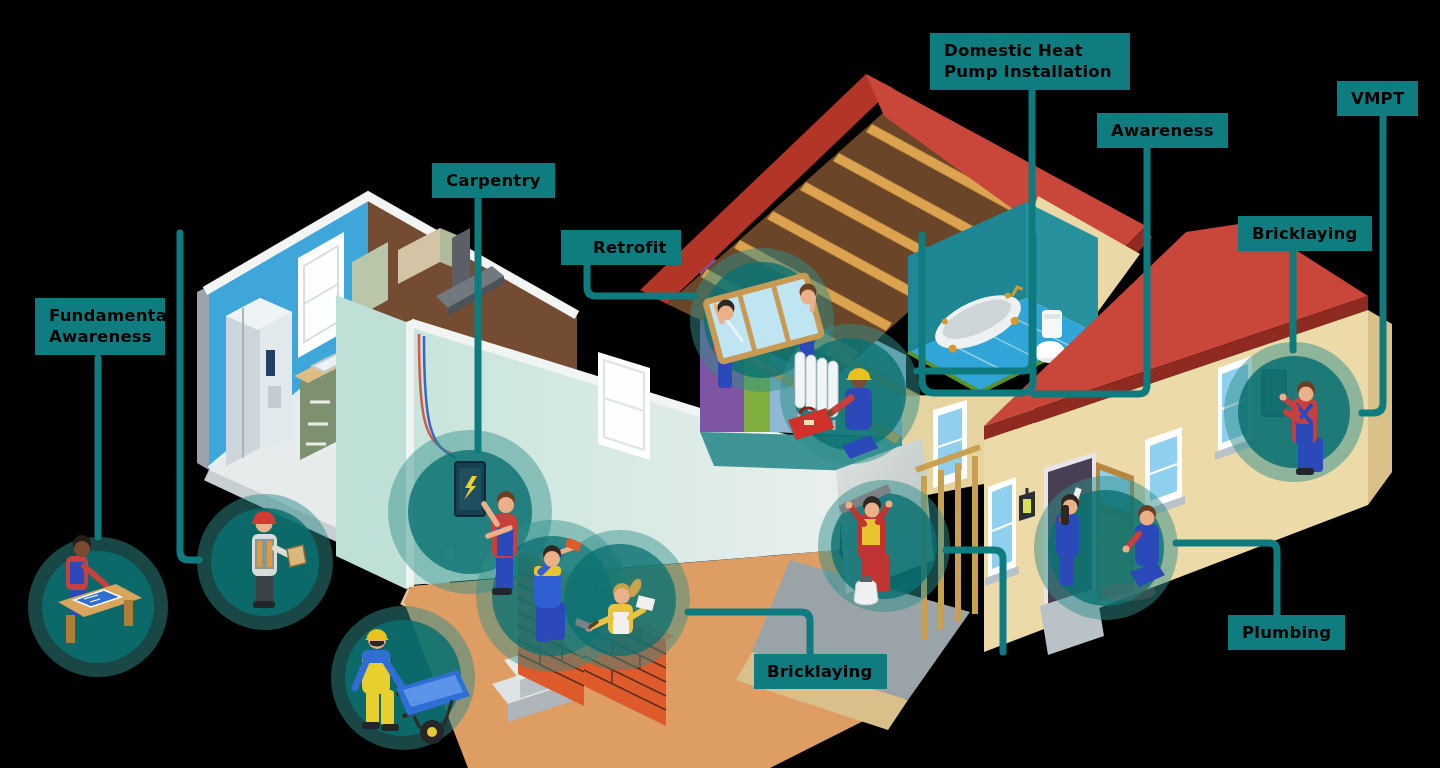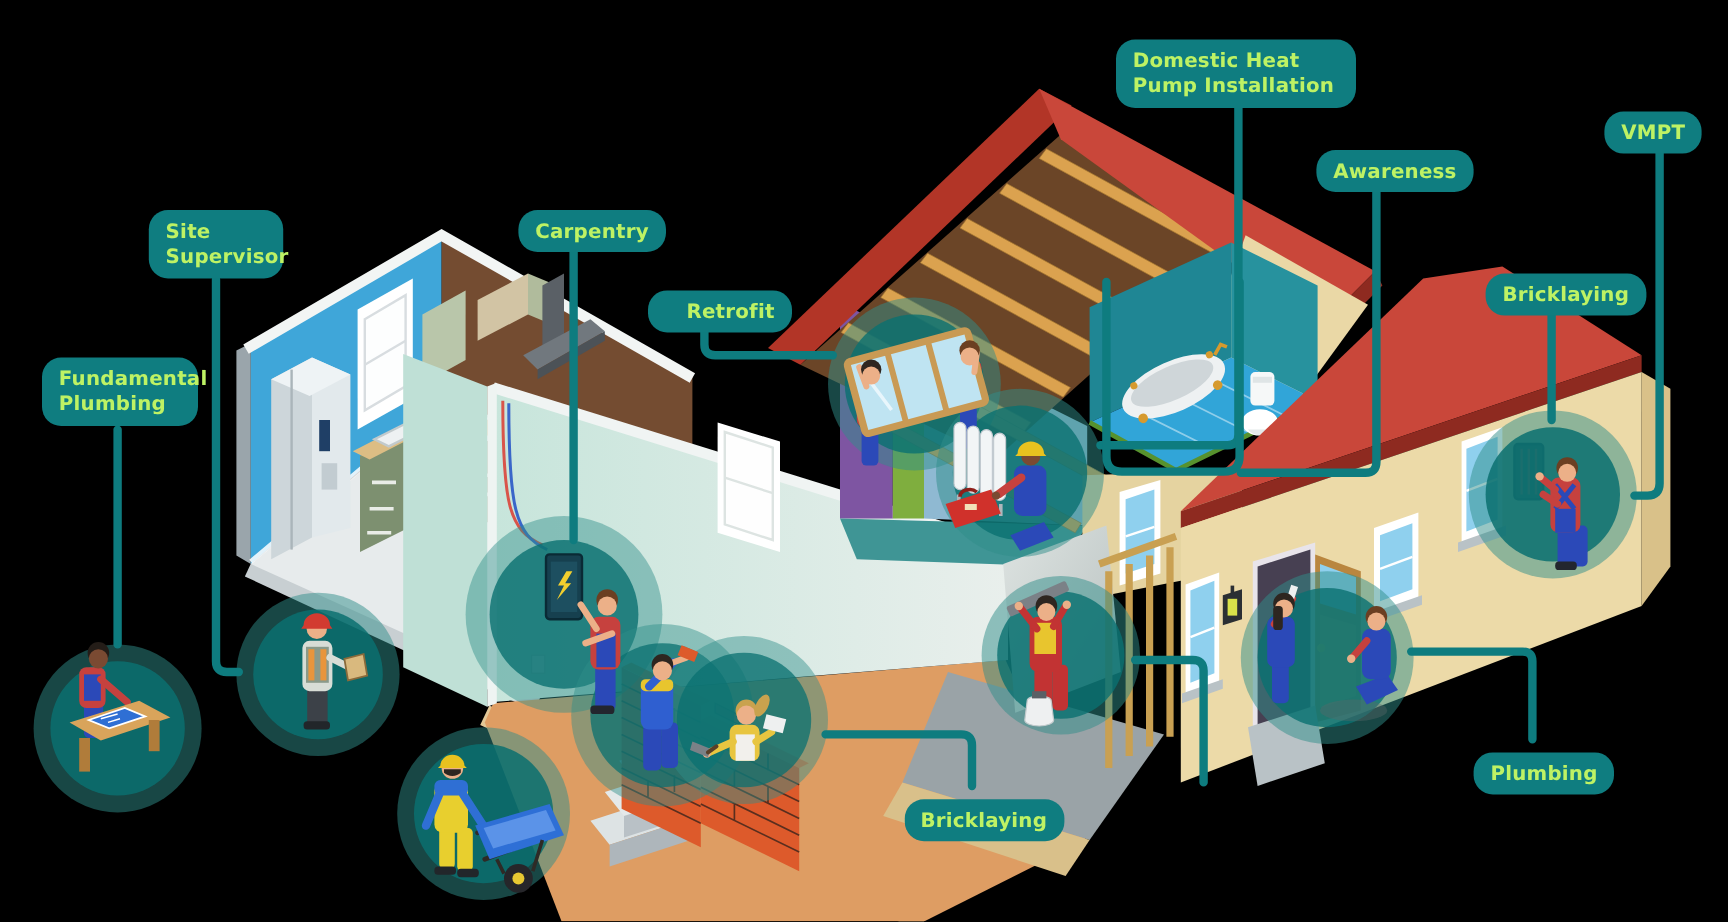--- a/index.html
+++ b/index.html
@@ -1,22 +1,22 @@
 <!DOCTYPE html>
 <html><head>
 <meta charset="utf-8">
 <style>
   html,body{margin:0;padding:0;background:#000;}
   #stage{position:relative;width:1440px;height:768px;background:#000;overflow:hidden;
          font-family:"DejaVu Sans","Liberation Sans",sans-serif;}
   #art{position:absolute;left:0;top:0;}
-  .label{position:absolute;background:#0f7d80;color:#bef264;font-weight:700;
-         font-size:16.5px;line-height:1.3;padding:7px 14px;border-radius:16px;
+  .label{position:absolute;background:#0f7d80;color:#000000;font-weight:700;
+         font-size:16.5px;line-height:1.3;padding:7px 14px;border-radius:0;
          box-sizing:border-box;letter-spacing:.2px;}
-  .label.nowrap{white-space:nowrap;margin-top:12px;}
+  .label.nowrap{white-space:nowrap;}
 </style>
 </head>
 <body>
 
 <div id="stage">
 
 <svg id="art" width="1440" height="768" viewBox="0 0 1440 768">
 <defs>
   <linearGradient id="gMint" x1="0" y1="0" x2="1" y2="0">
     <stop offset="0" stop-color="#c7e5db"></stop>
@@ -467,24 +467,23 @@
   <path d="M1147,147 V385 Q1147,394 1138,394 H1034"></path>
   <path d="M922,235 V380 Q922,393 935,393 H1020 Q1033,393 1033,380 V235"></path>
   <path d="M1383,115 V403 Q1383,413 1373,413 H1362"></path>
   <path d="M1293,250 V350"></path>
   <path d="M1277,616 V551 Q1277,543 1269,543 H1176"></path>
   <path d="M1003,652 V559 Q1003,550 994,550 H946"></path>
   <path d="M810,655 V621 Q810,612 801,612 H688"></path>
 </g>
 </svg>
 
-<div class="label" style="left:35px;top:298px;width:130px;">Fundamental Plumbing</div>
-<div class="label" style="left:124px;top:175px;width:112px;">Site Supervisor</div>
+<div class="label" style="left:35px;top:298px;width:130px;">Fundamental Awareness</div>
 <div class="label nowrap" style="left:432px;top:163px;">Carpentry</div>
-<div class="label nowrap" style="left:540px;top:230px;padding-left:32px;">Retrofit</div>
+<div class="label nowrap" style="left:561px;top:230px;padding-left:32px;">Retrofit</div>
 <div class="label" style="left:930px;top:33px;width:200px;">Domestic Heat Pump Installation</div>
 <div class="label nowrap" style="left:1097px;top:113px;">Awareness</div>
 <div class="label nowrap" style="left:1337px;top:81px;">VMPT</div>
 <div class="label nowrap" style="left:1238px;top:216px;">Bricklaying</div>
 <div class="label nowrap" style="left:1228px;top:615px;">Plumbing</div>
 <div class="label nowrap" style="left:754px;top:654px;padding-left:13px;">Bricklaying</div>
 
 </div>
 
 </body></html>

